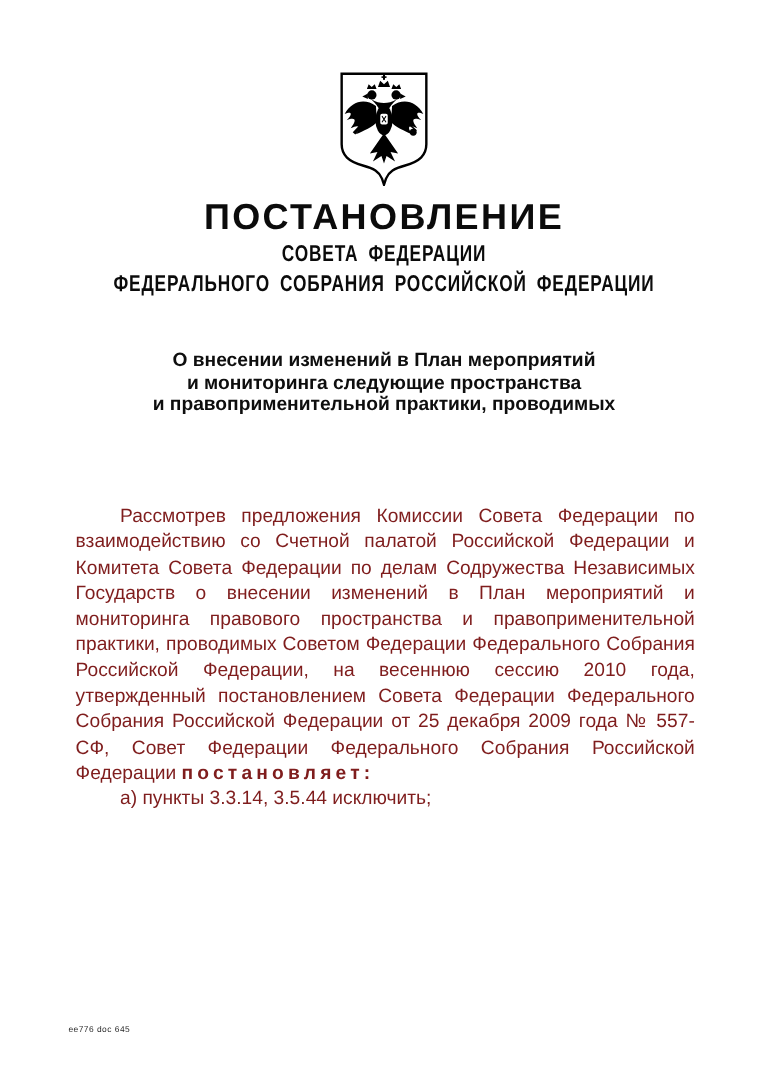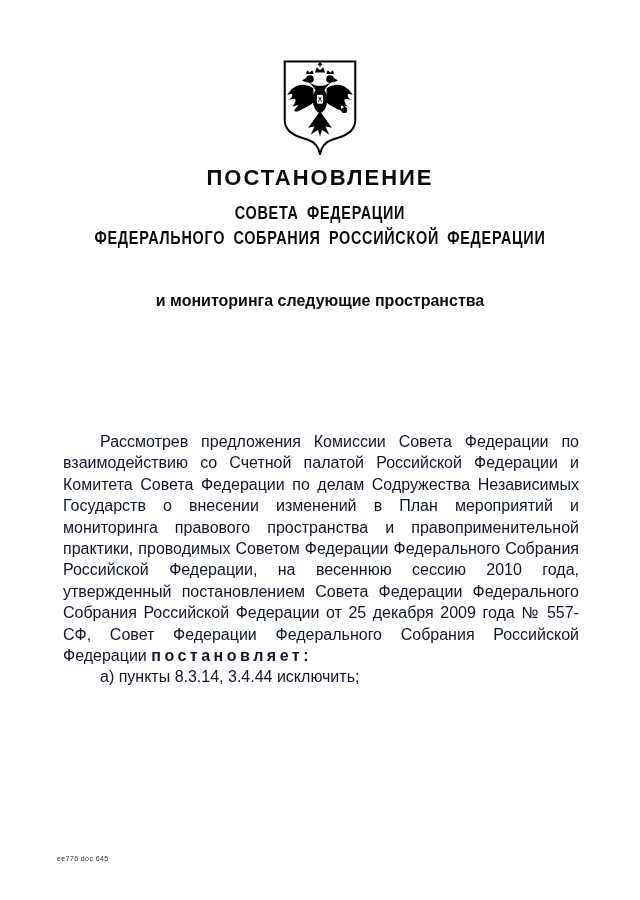--- a/index.html
+++ b/index.html
@@ -26,21 +26,21 @@
     left: 0;
     width: 100%;
     text-align: center;
   }
   .doc-title {
     position: absolute;
     top: 165px;
     left: 0;
     width: 100%;
     text-align: center;
-    font-size: 22px;
+    font-size: 30px;
     font-weight: bold;
     letter-spacing: 2px;
     color: #0b0b0b;
     white-space: nowrap;
   }
   .issuer {
     position: absolute;
     left: 0;
     width: 100%;
     text-align: center;
@@ -62,27 +62,27 @@
     width: 100%;
     text-align: center;
     font-weight: bold;
     font-size: 16px;
     line-height: 18.6px;
     color: #0e0e0e;
   }
   .subject div { margin: 0; }
   .body-text {
     position: absolute;
-    top: 431px;
+    top: 420px;
     left: 63px;
     width: 516px;
     font-size: 16px;
     line-height: 21.4px;
     text-align: justify;
-    color: #0f172a;
+    color: #7f1d1d;
   }
   .body-text p {
     margin: 0;
     text-indent: 37px;
   }
   .decree-word {
     font-weight: bold;
     letter-spacing: 3.5px;
   }
   sup.fn {
@@ -141,23 +141,25 @@
       <rect x="45.6" y="44" width="8.8" height="12" rx="2.5" fill="#ffffff" stroke="#000000" stroke-width="1.4"></rect>
       <path d="M48,47 l4,6 M52,47 l-4,6" stroke="#000000" stroke-width="1"></path>
     </svg>
   </div>
 
   <div class="doc-title">ПОСТАНОВЛЕНИЕ</div>
   <div class="issuer issuer-1">СОВЕТА ФЕДЕРАЦИИ</div>
   <div class="issuer issuer-2">ФЕДЕРАЛЬНОГО СОБРАНИЯ РОССИЙСКОЙ ФЕДЕРАЦИИ</div>
 
   <div class="subject">
+    <div>О внесении изменений в План мероприятий</div>
     <div>и мониторинга следующие пространства</div>
+    <div>и правоприменительной практики, проводимых</div>
   </div>
 
   <div class="body-text">
     <p><span>Рассмотрев предложения Комиссии Совета Федерации по взаимодействию со Счетной палатой Российской Федерации и Комитета Совета Федерации по делам Содружества Независимых Государств о внесении изменений в План мероприятий и мониторинга правового пространства и правоприменительной практики, проводимых Советом Федерации Федерального Собрания Российской Федерации, на весеннюю сессию 2010 года, утвержденный постановлением Совета Федерации Федерального Собрания Российской Федерации от 25 декабря 2009 года № 557-СФ, Совет Федерации Федерального Собрания Российской Федерации </span><span class="decree-word">постановляет:</span></p>
-    <p>а) пункты 8.3.14, 3.4.44 исключить;</p>
+    <p>а) пункты 3.3.14, 3.5.44 исключить;</p>
   </div>
 
   <div class="doc-footer">ее776 doc  645</div>
 
 </div>
 
 </body></html>

